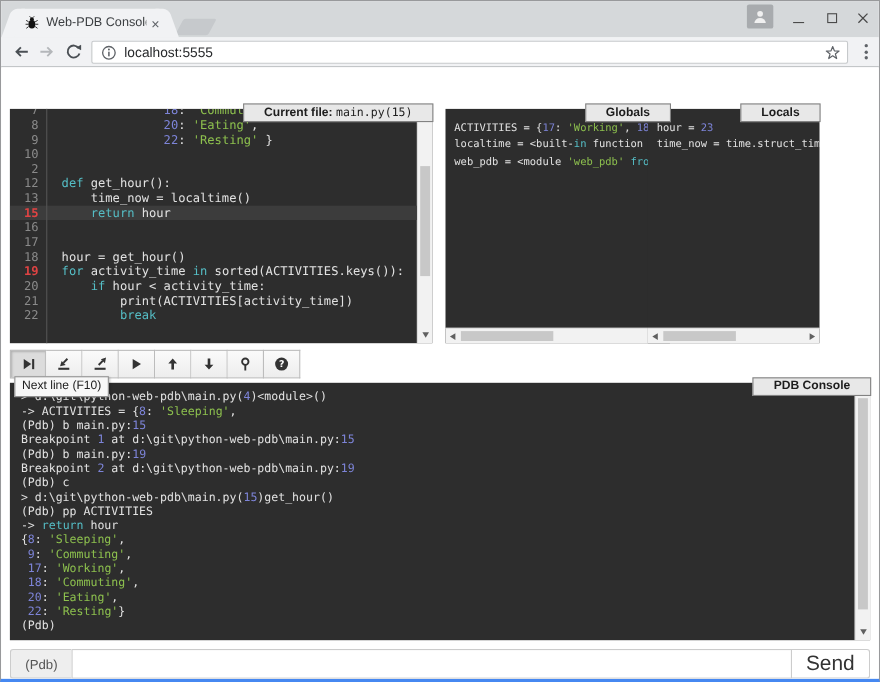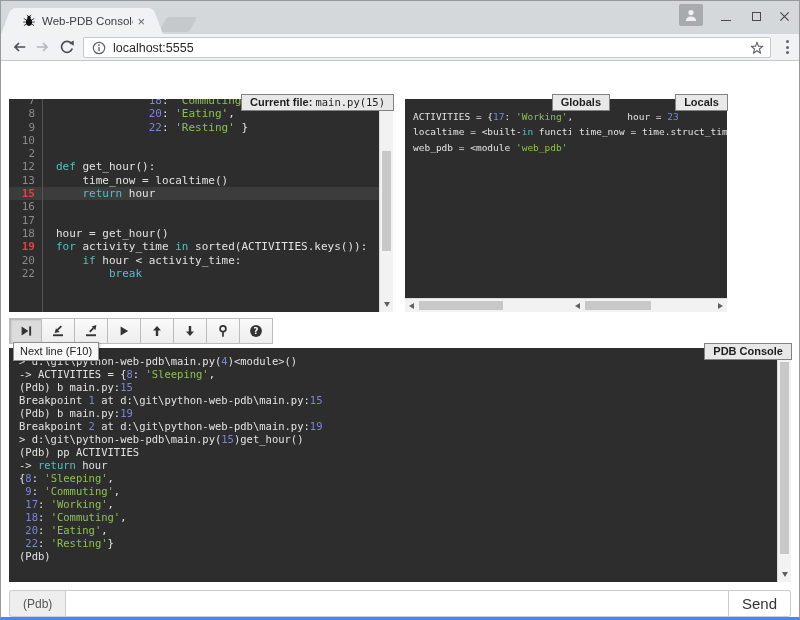--- a/index.html
+++ b/index.html
@@ -37,38 +37,38 @@
   .menu-dots{position:absolute;right:9px;top:6px;width:4px;}
   .menu-dots i{display:block;width:3px;height:3px;border-radius:50%;background:#5f6368;margin:0 0 2.5px 0;}
   
   .page{position:absolute;left:0;top:61px;right:0;bottom:0;background:#fff;}
   .app-header{position:absolute;left:14px;top:3px;height:32px;display:flex;align-items:center;}
   .app-bug{width:26px;height:26px;margin-right:10px;}
   .app-title{font-size:14px;font-weight:bold;color:#58585a;}
   .app-title .host{font-style:italic;}
   .panel{position:absolute;background:#2d2d2d;}
   .plabel{position:absolute;top:-5px;right:-1px;background:#e8e8e8;border:1px solid #828282;
-    font-size:11px;font-weight:bold;color:#1d1d1d;padding:1px 8px 2px;z-index:5;white-space:nowrap;}
+    font-size:11px;font-weight:bold;color:#1d1d1d;padding:1px 18px 2px;z-index:5;white-space:nowrap;}
   .plabel .mono{font-family:"DejaVu Sans Mono",monospace;font-weight:normal;font-size:10.5px;}
   
   .code-panel{left:8px;top:37px;width:384px;height:213px;}
   .code-area{position:absolute;left:0;top:0;right:14px;bottom:0;overflow:hidden;
     font-family:"DejaVu Sans Mono",monospace;font-size:11px;padding-top:2px;}
   .gutter-line{position:absolute;left:33px;top:0;bottom:0;width:1px;background:#555;z-index:2;}
   .cline{display:flex;height:13.3px;line-height:13.3px;white-space:pre;position:relative;z-index:1;}
   .cline.cur{background:#3c3c3c;}
   .cline.clip{margin-top:-7px;}
   .lnum{flex:0 0 33px;width:33px;text-align:right;padding-right:7px;color:#8a8a8a;}
   .lnum.bp{color:#e04343;font-weight:bold;}
   .ltext{padding-left:14px;white-space:pre;}
   
   .t-p{color:#e2e2e2;} .t-n{color:#7d84d8;} .t-s{color:#8dc04e;} .t-k{color:#55bec6;}
   .tline{white-space:pre;}
   .globals-panel{left:404px;top:37px;width:204px;height:213px;}
-  .locals-panel{left:570px;top:37px;width:156px;height:213px;text-align:center;}
+  .locals-panel{left:588px;top:37px;width:156px;height:213px;}
   .side-body{position:absolute;left:0;top:0;right:0;bottom:14px;overflow:hidden;
     font-family:"DejaVu Sans Mono",monospace;font-size:9.5px;padding:10px 0 0 8px;}
   .side-body .tline{line-height:15.3px;}
   
   .vsb{position:absolute;top:0;right:0;bottom:0;width:14px;background:#f2f2f2;border-left:1px solid #dcdcdc;}
   .hsb{position:absolute;left:0;right:0;bottom:0;height:14px;background:#f2f2f2;border-top:1px solid #dcdcdc;}
   .vthumb,.hthumb{position:absolute;background:#c8c8c8;}
   .vthumb{left:2px;width:9px;}
   .hthumb{top:2px;height:9px;}
   .arr{position:absolute;width:0;height:0;}
@@ -88,21 +88,21 @@
   .console-panel{left:8px;top:286px;width:782px;height:234px;}
   .console-body{position:absolute;left:0;top:0;right:14px;bottom:0;overflow:hidden;
     font-family:"DejaVu Sans Mono",monospace;font-size:10.5px;padding:7px 10px;}
   .console-body .tline{line-height:13px;}
   
   .cmd-row{position:absolute;left:8px;top:528px;width:782px;height:27px;display:flex;}
   .cmd-prefix{background:#eee;border:1px solid #ccc;border-right:none;border-radius:3px 0 0 3px;
     color:#555;font-size:12px;display:flex;align-items:center;padding:0 13px;}
   .cmd-input{flex:1;border:1px solid #ccc;padding:0 8px;font-family:"DejaVu Sans Mono",monospace;
     font-size:12px;outline:none;border-radius:0;}
-  .send-btn{border:1px solid #ccc;border-left:none;background:#fff;color:#333;font-size:15px;
+  .send-btn{border:1px solid #ccc;border-left:none;background:#fff;color:#333;font-size:19px;
     padding:0 13px;border-radius:0 3px 3px 0;cursor:pointer;font-family:"Liberation Sans",sans-serif;}
 </style>
 </head>
 <body>
 
 <div class="window">
 
   <div class="tabstrip">
     <div class="tab">
       <span class="favicon">
@@ -186,20 +186,21 @@
           <div class="cline"><span class="lnum">10</span><span class="ltext"></span></div>
           <div class="cline"><span class="lnum">2</span><span class="ltext"></span></div>
           <div class="cline"><span class="lnum">12</span><span class="ltext"><span class="t-k">def</span><span class="t-p"> get_hour():</span></span></div>
           <div class="cline"><span class="lnum">13</span><span class="ltext"><span class="t-p">    time_now = localtime()</span></span></div>
           <div class="cline cur"><span class="lnum bp">15</span><span class="ltext"><span class="t-p">    </span><span class="t-k">return</span><span class="t-p"> hour</span></span></div>
           <div class="cline"><span class="lnum">16</span><span class="ltext"></span></div>
           <div class="cline"><span class="lnum">17</span><span class="ltext"></span></div>
           <div class="cline"><span class="lnum">18</span><span class="ltext"><span class="t-p">hour = get_hour()</span></span></div>
           <div class="cline"><span class="lnum bp">19</span><span class="ltext"><span class="t-k">for</span><span class="t-p"> activity_time </span><span class="t-k">in</span><span class="t-p"> sorted(ACTIVITIES.keys()):</span></span></div>
           <div class="cline"><span class="lnum">20</span><span class="ltext"><span class="t-p">    </span><span class="t-k">if</span><span class="t-p"> hour &lt; activity_time:</span></span></div>
+          <div class="cline"><span class="lnum">21</span><span class="ltext"><span class="t-p">        print(ACTIVITIES[activity_time])</span></span></div>
           <div class="cline"><span class="lnum">22</span><span class="ltext"><span class="t-p">        </span><span class="t-k">break</span></span></div>
         </div>
       <div class="gutter-line" style="z-index:4;"></div>
       <div class="vsb">
         <span class="arr arr-up"></span>
         <span class="vthumb" style="top:52px;height:100px;"></span>
         <span class="arr arr-down"></span>
       </div>
     </div>
 
@@ -284,20 +285,21 @@
 
     <div class="panel console-panel">
       <div class="plabel">PDB Console</div>
       <div class="console-body">
           <div class="tline"><span class="t-p">&gt; d:\git\python-web-pdb\main.py(</span><span class="t-n">4</span><span class="t-p">)&lt;module&gt;()</span></div>
           <div class="tline"><span class="t-p">-&gt; ACTIVITIES = {</span><span class="t-n">8</span><span class="t-p">: </span><span class="t-s">'Sleeping'</span><span class="t-p">,</span></div>
           <div class="tline"><span class="t-p">(Pdb) b main.py:</span><span class="t-n">15</span></div>
           <div class="tline"><span class="t-p">Breakpoint </span><span class="t-n">1</span><span class="t-p"> at d:\git\python-web-pdb\main.py:</span><span class="t-n">15</span></div>
           <div class="tline"><span class="t-p">(Pdb) b main.py:</span><span class="t-n">19</span></div>
           <div class="tline"><span class="t-p">Breakpoint </span><span class="t-n">2</span><span class="t-p"> at d:\git\python-web-pdb\main.py:</span><span class="t-n">19</span></div>
+          <div class="tline"><span class="t-p">(Pdb) c</span></div>
           <div class="tline"><span class="t-p">&gt; d:\git\python-web-pdb\main.py(</span><span class="t-n">15</span><span class="t-p">)get_hour()</span></div>
           <div class="tline"><span class="t-p">(Pdb) pp ACTIVITIES</span></div>
           <div class="tline"><span class="t-p">-&gt; </span><span class="t-k">return</span><span class="t-p"> hour</span></div>
           <div class="tline"><span class="t-p">{</span><span class="t-n">8</span><span class="t-p">: </span><span class="t-s">'Sleeping'</span><span class="t-p">,</span></div>
           <div class="tline"><span class="t-p"> </span><span class="t-n">9</span><span class="t-p">: </span><span class="t-s">'Commuting'</span><span class="t-p">,</span></div>
           <div class="tline"><span class="t-p"> </span><span class="t-n">17</span><span class="t-p">: </span><span class="t-s">'Working'</span><span class="t-p">,</span></div>
           <div class="tline"><span class="t-p"> </span><span class="t-n">18</span><span class="t-p">: </span><span class="t-s">'Commuting'</span><span class="t-p">,</span></div>
           <div class="tline"><span class="t-p"> </span><span class="t-n">20</span><span class="t-p">: </span><span class="t-s">'Eating'</span><span class="t-p">,</span></div>
           <div class="tline"><span class="t-p"> </span><span class="t-n">22</span><span class="t-p">: </span><span class="t-s">'Resting'</span><span class="t-p">}</span></div>
           <div class="tline"><span class="t-p">(Pdb)</span></div>

